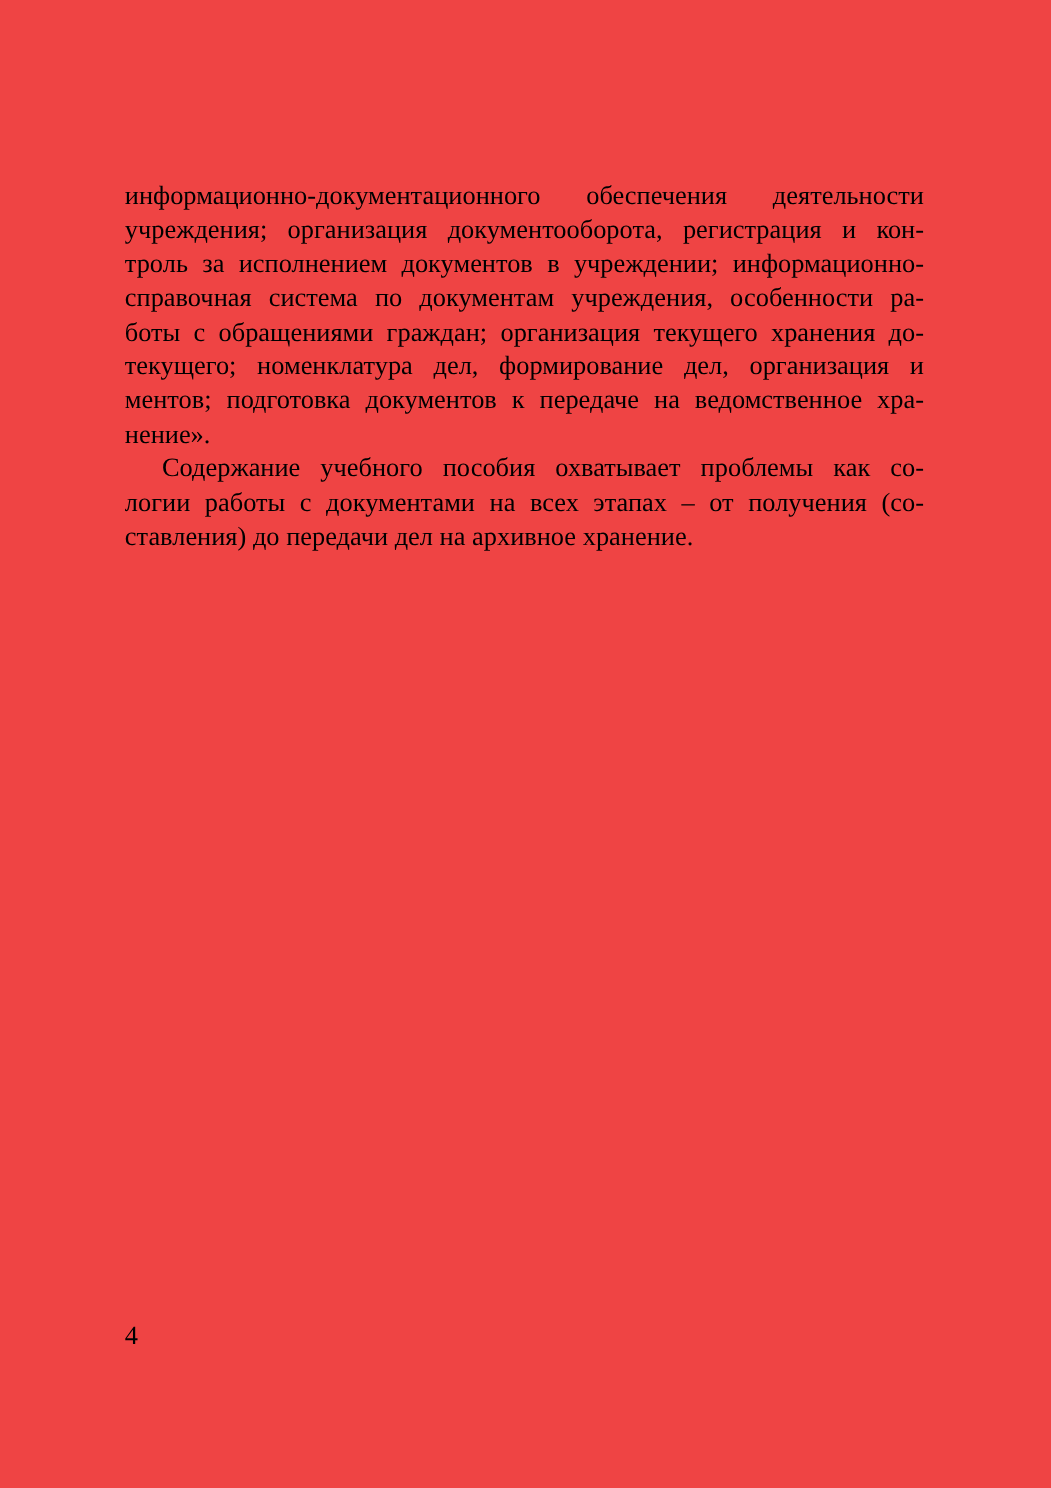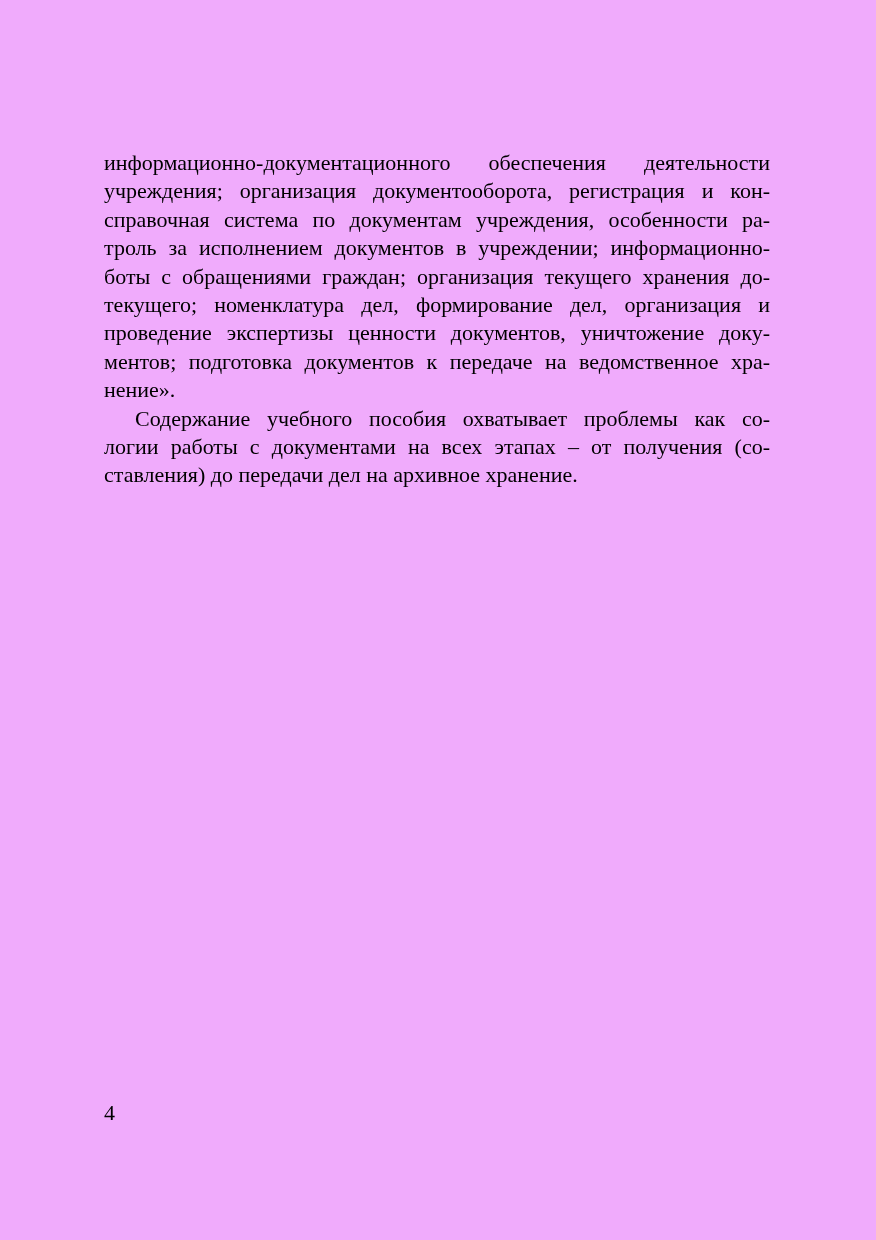--- a/index.html
+++ b/index.html
@@ -6,21 +6,21 @@
   html, body { width: 876px; height: 1240px; }
   body {
     background: #ffffff;
     font-family: "Liberation Serif", serif;
     color: #000000;
   }
   .page {
     position: relative;
     width: 876px;
     height: 1240px;
-    background: #f0abfc;
+    background: #ef4444;
     overflow: hidden;
   }
   .text-block {
     position: absolute;
     left: 104px;
     top: 149px;
     width: 666px;
     font-size: 22px;
     line-height: 28.4px;
   }
@@ -44,25 +44,24 @@
 </head>
 <body>
 
 <div class="page">
 
   <div class="text-block">
 
     <div class="para">
       <div class="line just">информационно-документационного обеспечения деятельности</div>
       <div class="line just">учреждения; организация документооборота, регистрация и кон-</div>
+      <div class="line just">троль за исполнением документов в учреждении; информационно-</div>
       <div class="line just">справочная система по документам учреждения, особенности ра-</div>
-      <div class="line just">троль за исполнением документов в учреждении; информационно-</div>
       <div class="line just">боты с обращениями граждан; организация текущего хранения до-</div>
       <div class="line just">текущего; номенклатура дел, формирование дел, организация и</div>
-      <div class="line just">проведение экспертизы ценности документов, уничтожение доку-</div>
       <div class="line just">ментов; подготовка документов к передаче на ведомственное хра-</div>
       <div class="line">нение».</div>
     </div>
 
     <div class="para">
       <div class="line just indent">Содержание учебного пособия охватывает проблемы как со-</div>
       <div class="line just">логии работы с документами на всех этапах – от получения (со-</div>
       <div class="line">ставления) до передачи дел на архивное хранение.</div>
     </div>
 

